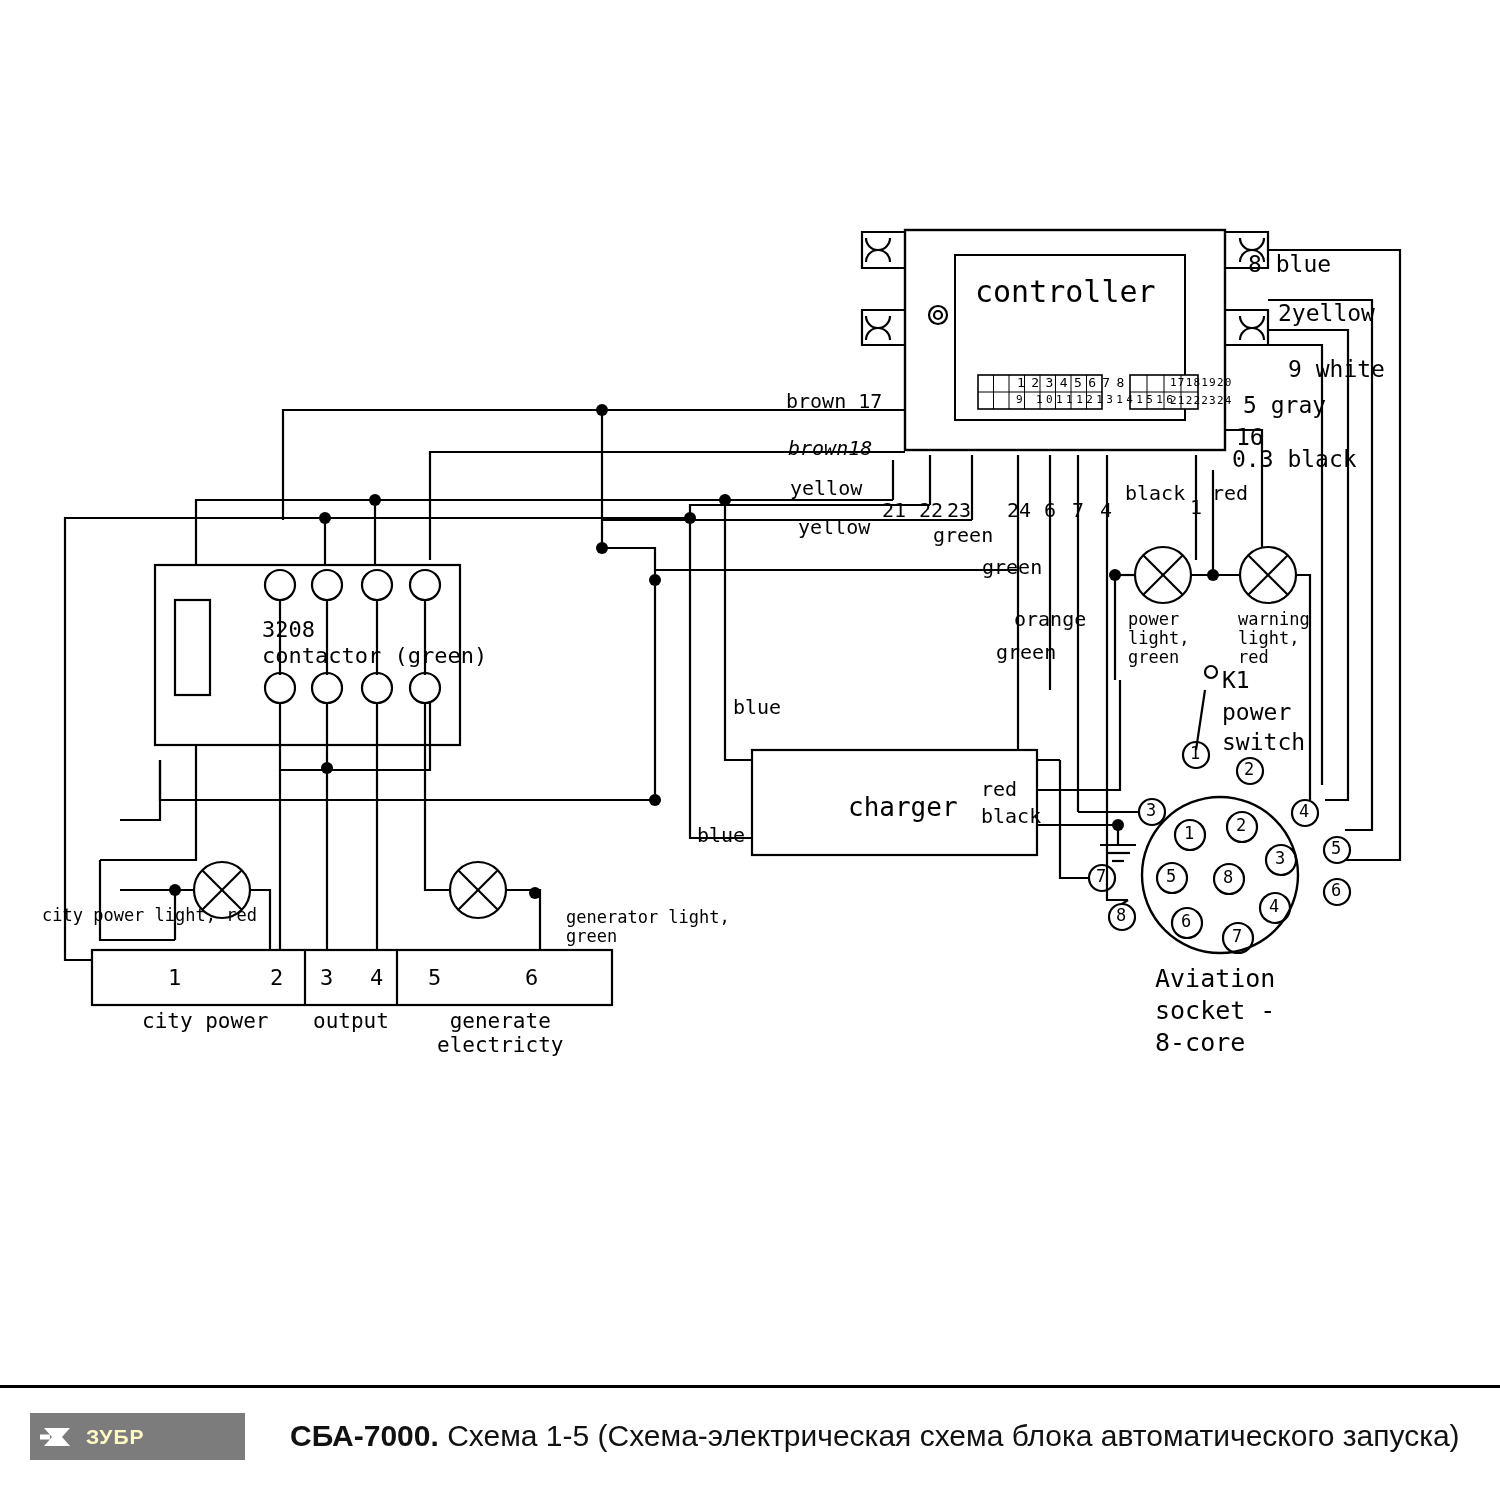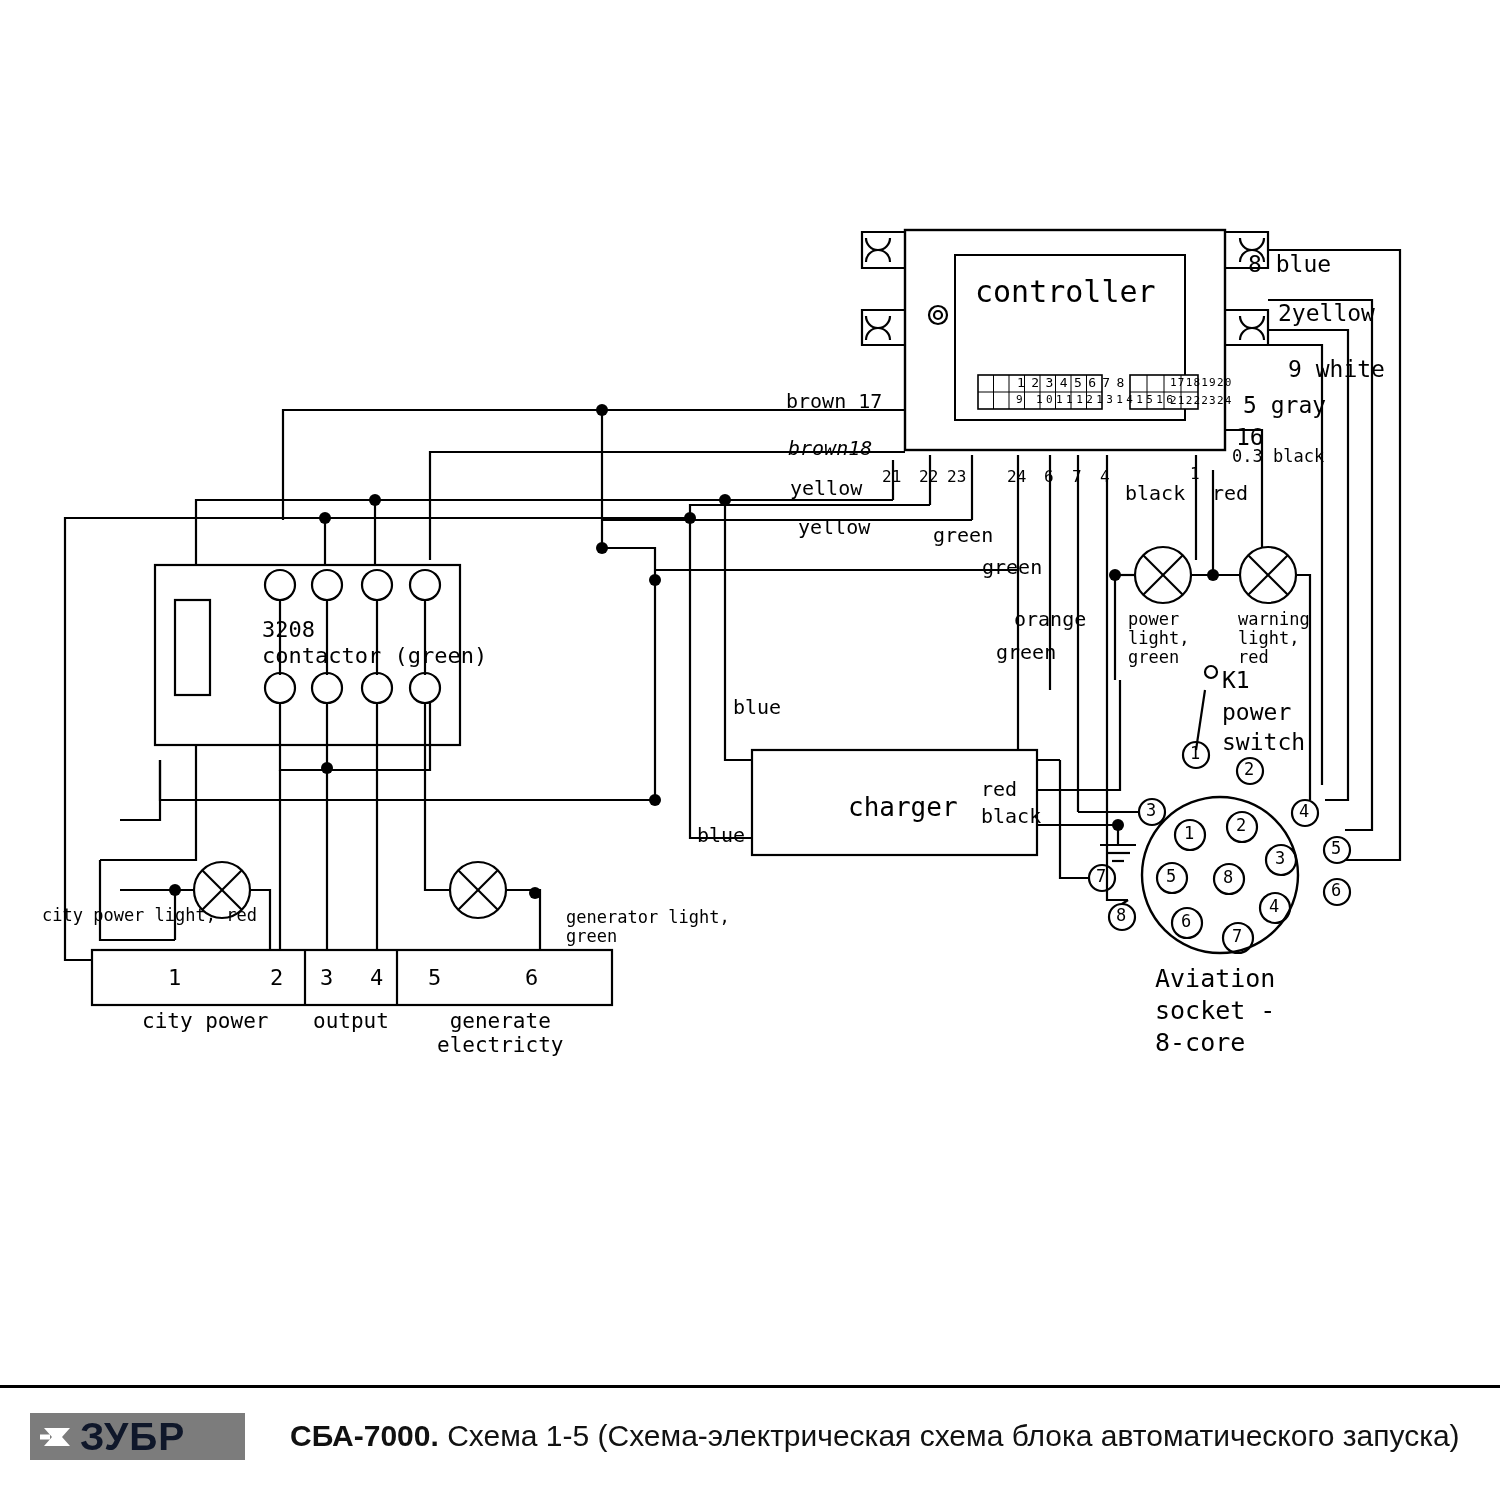--- a/index.html
+++ b/index.html
@@ -3,27 +3,27 @@
 <meta charset="utf-8">
 <style>
   html,body{margin:0;padding:0;background:#fff;}
   body{width:1500px;height:1500px;position:relative;font-family:"DejaVu Sans Mono",monospace;color:#000;overflow:hidden;}
   .stage{position:absolute;left:0;top:0;width:1500px;height:1500px;}
   svg.wires{position:absolute;left:0;top:0;width:1500px;height:1500px;}
   .lbl{position:absolute;font-family:"DejaVu Sans Mono",monospace;font-size:20px;line-height:1.12;white-space:pre;color:#000;}
   .lbl.s{font-size:17px;}
   .lbl.xs{font-size:13px;margin-left:37px;}
   .lbl.big{font-size:30px;}
-  .lbl.num{font-size:16px;}
+  .lbl.num{font-size:20px;margin-top:31px;}
   .footer{position:absolute;left:0;top:1385px;width:1500px;height:115px;}
   .footline{position:absolute;left:0;top:0;width:1500px;height:3px;background:#000;}
   .logo{position:absolute;left:30px;top:28px;width:215px;height:47px;background:#7c7c7c;display:flex;align-items:center;}
   .logo .mark{width:40px;height:30px;margin-left:10px;position:relative;}
   .logo .mark svg{display:block;}
-  .logo .zname{color:#0f172a;font-family:"Liberation Sans",sans-serif;font-weight:bold;font-size:39px;letter-spacing:1px;}
+  .logo .zname{color:#fef9c3;font-family:"Liberation Sans",sans-serif;font-weight:bold;font-size:21px;letter-spacing:1px;margin-left:6px;}
   .cap{position:absolute;left:290px;top:34px;font-family:"Liberation Sans",sans-serif;font-size:30px;color:#111;white-space:nowrap;}
   .cap b{font-weight:bold;}
 </style>
 </head>
 <body>
 
 <div class="stage">
 
   <svg class="wires" viewBox="0 0 1500 1500">
     <g fill="none" stroke="#000" stroke-width="2.2">
@@ -239,21 +239,21 @@
   <div class="lbl num" style="left:1044px;top:468px;">6</div>
   <div class="lbl num" style="left:1072px;top:468px;">7</div>
   <div class="lbl num" style="left:1100px;top:468px;">4</div>
   <div class="lbl num" style="left:1190px;top:465px;">1</div>
 
   <div class="lbl" style="left:1248px;top:252px;font-size:23px;">8 blue</div>
   <div class="lbl" style="left:1278px;top:301px;font-size:23px;">2yellow</div>
   <div class="lbl" style="left:1288px;top:357px;font-size:23px;">9 white</div>
   <div class="lbl" style="left:1243px;top:393px;font-size:23px;">5 gray</div>
   <div class="lbl" style="left:1236px;top:425px;font-size:23px;">16</div>
-  <div class="lbl" style="left:1232px;top:447px;font-size:17px;text-align:center;">0.3 black</div>
+  <div class="lbl" style="left:1232px;top:447px;font-size:23px;text-align:center;">0.3 black</div>
 
   <div class="lbl" style="left:262px;top:618px;font-size:22px;">3208</div>
   <div class="lbl" style="left:262px;top:644px;font-size:22px;">contactor (green)</div>
 
   <div class="lbl" style="left:848px;top:793px;font-size:26px;">charger</div>
   <div class="lbl" style="left:981px;top:778px;">red</div>
   <div class="lbl" style="left:981px;top:805px;">black</div>
 
   <div class="lbl s" style="left:1128px;top:610px;white-space:pre-line;">power
 light,

